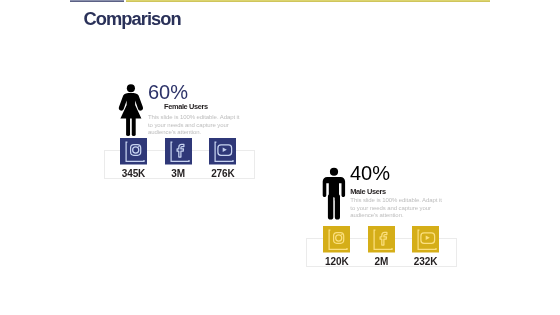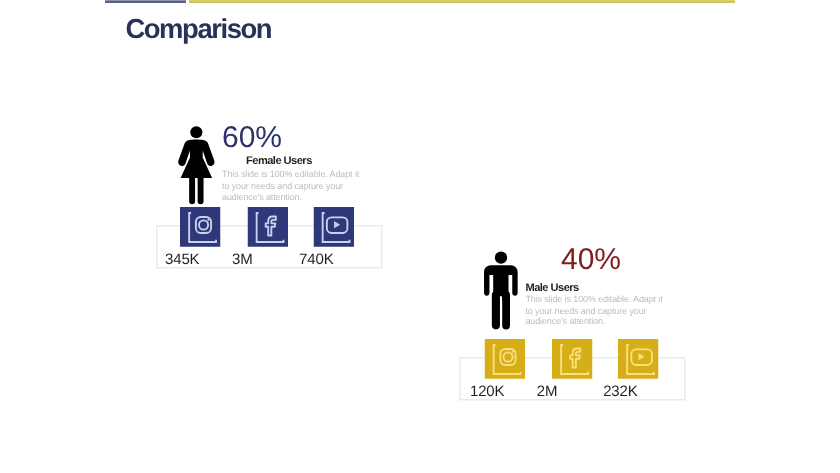--- a/index.html
+++ b/index.html
@@ -20,35 +20,35 @@
   .figure{position:absolute;}
   .pct{position:absolute;font-weight:400;font-size:20px;line-height:20px;}
   .sublabel{position:absolute;font-weight:700;font-size:7.4px;line-height:7.4px;color:#231f20;white-space:nowrap;letter-spacing:-0.35px;}
   .desc{position:absolute;font-size:6px;line-height:7.6px;color:#bdbdbd;width:95px;letter-spacing:-0.08px;}
 
   .numbox{position:absolute;border:1px solid #ebebeb;box-sizing:border-box;}
   .stat{position:absolute;width:27px;}
   .stat-sq{position:absolute;left:0;top:0;width:27px;height:26.5px;display:block;}
   .brk{fill:none;stroke:#c7d3f0;stroke-width:1.25;}
   .brk-g{stroke:#fbdf7e;}
-  .stat-val{position:absolute;top:30.7px;left:-10px;width:47px;text-align:left;
-            font-weight:400;font-size:10px;line-height:10px;color:#231f20;letter-spacing:-0.1px;}
+  .stat-val{position:absolute;top:30.7px;left:-10px;width:47px;text-align:center;
+            font-weight:700;font-size:10px;line-height:10px;color:#231f20;letter-spacing:-0.1px;}
 
   
   #g-female{left:0;top:0;}
   #g-female .figure{left:118px;top:82px;}
   #g-female .pct{left:148px;top:82px;color:#2d3369;}
   #g-female .sublabel{left:148px;top:103px;margin-left:16px;}
   #g-female .desc{left:148px;top:114px;}
   #g-female .numbox{left:103.8px;top:150.3px;width:150.8px;height:28.9px;}
   #g-female .stat{top:138px;}
 
   
   #g-male .figure{left:322px;top:166px;}
-  #g-male .pct{left:350px;top:163px;color:#7f1d1d;margin-left:24px;}
+  #g-male .pct{left:350px;top:163px;color:#000000;}
   #g-male .sublabel{left:350.3px;top:187.5px;}
   #g-male .desc{left:350.3px;top:197px;}
   #g-male .numbox{left:305.6px;top:238.3px;width:151.6px;height:28.8px;}
   #g-male .stat{top:226.2px;}
 </style>
 </head>
 <body>
 
 <div class="slide">
   <div class="rule rule-blue"></div>
@@ -90,21 +90,21 @@
       </svg>
       <div class="stat-val">3M</div>
     </div>
     <div class="stat" style="left:209.4px">
       <svg class="stat-sq" viewBox="0 0 27 26.5">
         <rect x="0" y="0" width="27" height="26.5" fill="#2f3878"></rect>
         <path class="brk" d="M7.4 4.0 L6.1 4.0 L6.1 23.3 L24.0 23.3 L24.0 21.9"></path>
         <rect class="brk" x="8.9" y="6.9" width="13.7" height="10.4" rx="3.1"></rect>
         <path d="M13.7 9.4 L17.8 11.75 L13.7 14.1 Z" fill="#c2cfee"></path>
       </svg>
-      <div class="stat-val">740K</div>
+      <div class="stat-val">276K</div>
     </div>
   </div>
 
   <div class="group" id="g-male">
     <div class="figure">
       <svg width="24" height="56" viewBox="322 166 24 56">
         <circle cx="334.0" cy="171.75" r="4.1" fill="#000"></circle>
         <path fill="#000" d="M327.2 176.9 L340.6 176.9 C343.1 176.9 345.1 178.9 345.1 181.4
           L345.1 195.3 C345.1 196.3 344.3 197.1 343.3 197.1 C342.3 197.1 341.5 196.3 341.5 195.3
           L341.5 183.3 L339.0 183.3 L339.0 200.6 L334.8 200.6 L334.8 198.35 C334.8 197.75 334.3 197.25 333.7 197.25 C333.1 197.25 332.6 197.75 332.6 198.35 L332.6 200.6 L328.8 200.6 L328.8 183.3 L326.3 183.3

